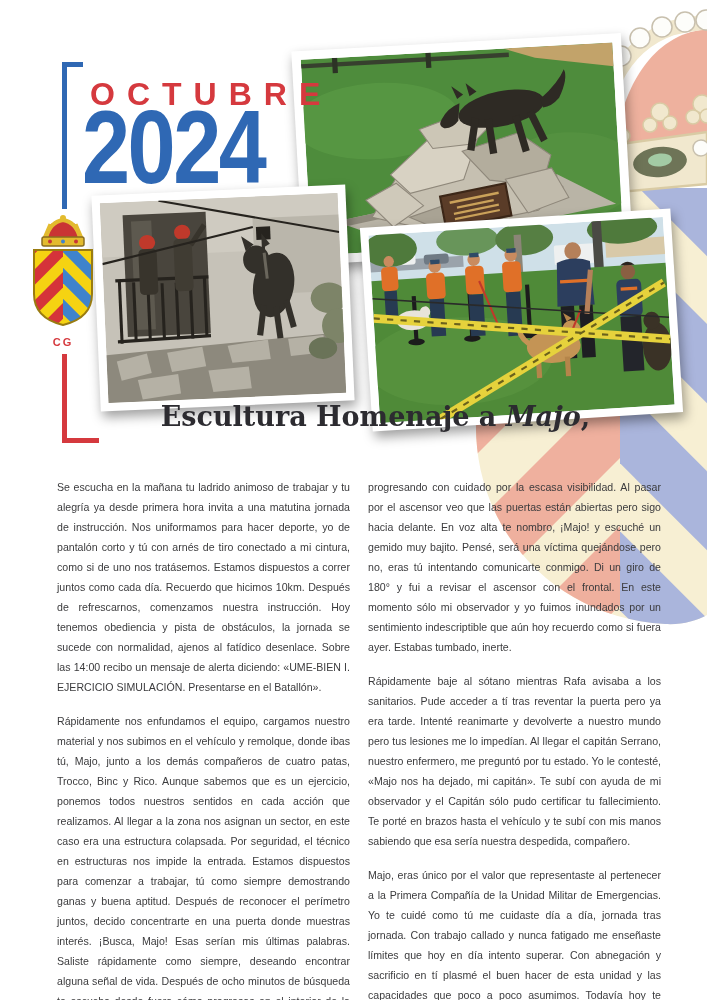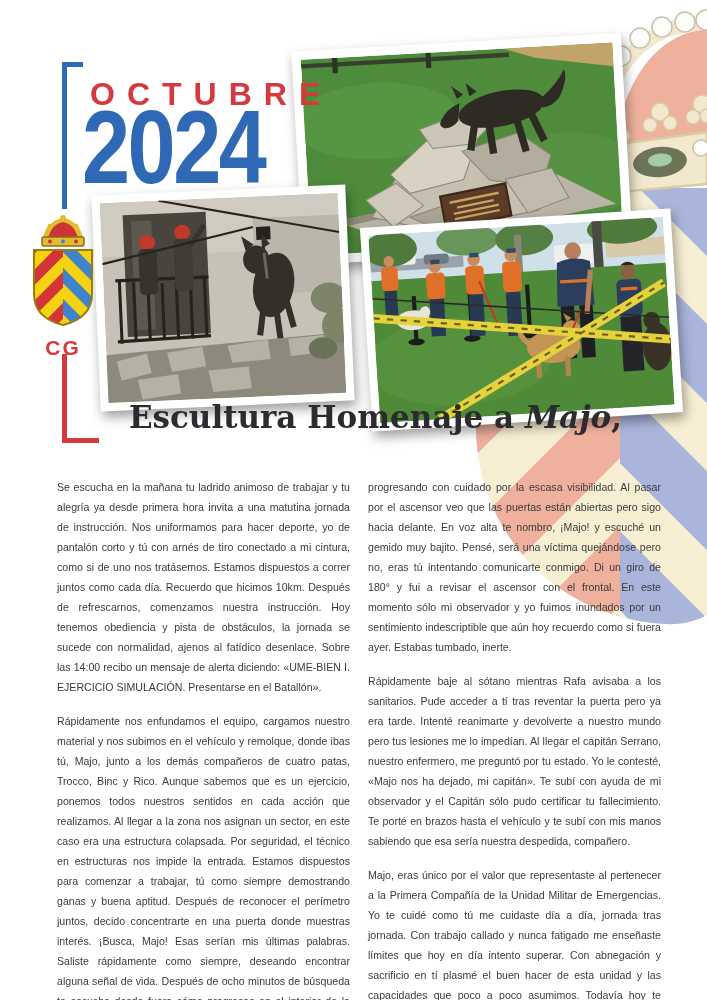--- a/index.html
+++ b/index.html
@@ -15,30 +15,30 @@
   .kicker{position:absolute;left:88px;top:40px;z-index:3;
     font-family:"DejaVu Serif",serif;font-weight:bold;font-size:31px;color:#3a393d;
     word-spacing:9px;letter-spacing:1px;white-space:nowrap;}
   .month{position:absolute;left:90px;top:76px;z-index:3;
     font-weight:bold;font-size:32px;color:#d5393e;letter-spacing:12px;white-space:nowrap;}
   .year{position:absolute;left:82px;top:96px;z-index:3;
     font-weight:bold;font-size:103px;line-height:1;color:#2f68b4;letter-spacing:-3px;
     transform:scaleX(0.84);transform-origin:left top;white-space:nowrap;}
   
   .cg-emblem{position:absolute;left:20px;top:212px;width:86px;z-index:3;text-align:center;}
-  .cg-initials{margin-top:2px;font-weight:bold;font-size:21px;color:#d5393e;letter-spacing:2px;}
+  .cg-initials{margin-top:2px;font-weight:bold;font-size:11px;color:#d5393e;letter-spacing:2px;}
   
   .photo{position:absolute;background:#fff;box-shadow:2px 6px 12px rgba(0,0,0,.38);z-index:2;}
   .photo svg{display:block;}
   .photo-statue{left:297px;top:42px;width:312px;height:196px;padding:9px;transform:rotate(-3.2deg);}
   .photo-zipline{left:96px;top:190px;width:238px;height:200px;padding:8px;transform:rotate(-2.5deg);}
   .photo-crowd{left:366px;top:218px;width:295px;height:188px;padding:8px;transform:rotate(-3.6deg);}
   
   .article-title{position:absolute;left:48px;top:400px;width:655px;z-index:3;text-align:center;
-    font-family:"DejaVu Serif",serif;font-weight:bold;font-size:31px;line-height:34px;color:#2c2b30;}
+    font-family:"DejaVu Serif",serif;font-weight:bold;font-size:27px;line-height:34px;color:#2c2b30;}
   .article-title .it{font-style:italic;}
   
   .col{position:absolute;top:477px;width:293px;z-index:3;color:#3b3b3d;
     font-size:10.6px;line-height:20px;text-align:justify;}
   .col-left{left:57px;}
   .col-right{left:368px;}
   .col p{margin:0 0 14px 0;}
   .col p:last-child{margin-bottom:8px;}
   .signature{text-align:left;}
 </style>

